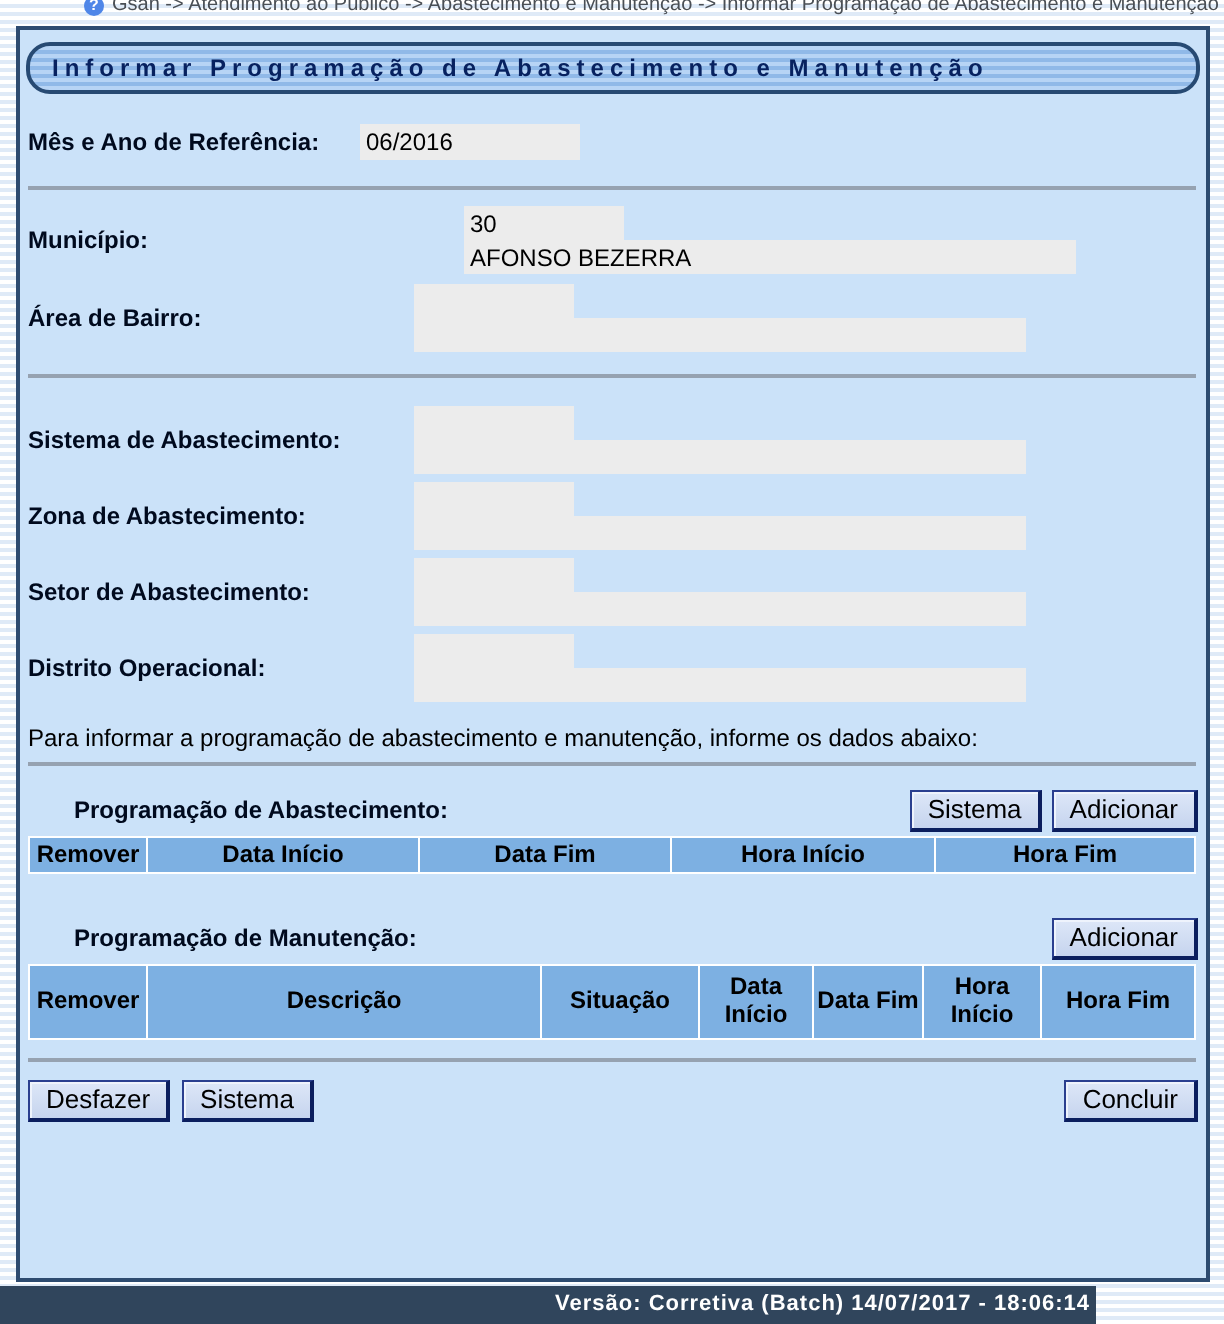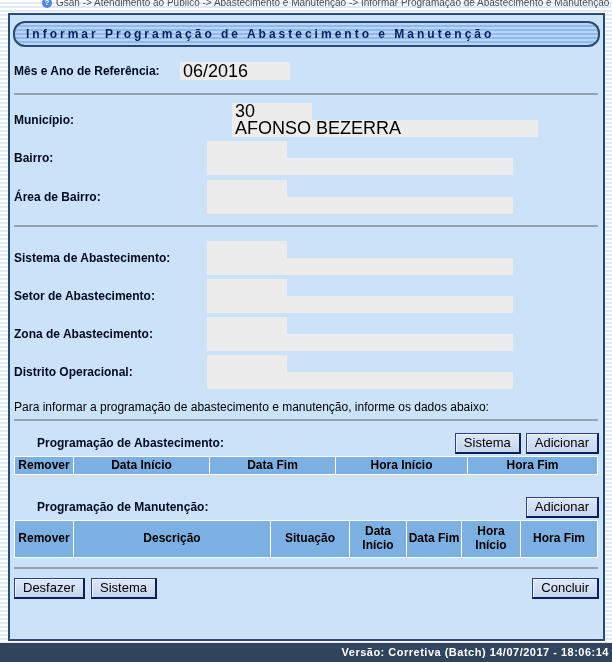--- a/index.html
+++ b/index.html
@@ -22,40 +22,40 @@
   .title-bar { margin:6px -1px 0 -1px; height:26px; border:2px solid #274a73; border-radius:12px;
     background:repeating-linear-gradient(to bottom,#b7d4f5 0 2px,#90b9e8 2px 4px);
     display:flex; align-items:center; padding-left:11px;
     color:#07215f; font-weight:bold; font-size:12px; letter-spacing:3px; white-space:nowrap; }
   .row { display:flex; align-items:center; }
   .lbl { font-size:12px; font-weight:bold; color:#000a1e; }
   .lbl-mes { width:166px; }
   .lbl-wide { width:193px; }
   .stack { display:flex; flex-direction:column; }
   .fld { display:block; background:#ececec; border:none; outline:none; height:17px;
-    font-family:"Liberation Sans", sans-serif; font-size:18px; color:#000; padding:0 3px; }
+    font-family:"Liberation Sans", sans-serif; font-size:12px; color:#000; padding:0 3px; }
   .fld-mes { width:110px; height:18px; }
   .fld-code { width:80px; }
   .fld-name { width:306px; }
   .hr { height:2px; background:#96a2b1; margin-left:0; width:584px; }
   .instruction { font-size:12px; color:#000; }
   .sec-bar { display:flex; align-items:center; justify-content:space-between; height:20px;padding-left:23px; }
   .sec-buttons { display:flex; gap:5px; }
   .btn { background:linear-gradient(#dde7f8,#c6d4ee); color:#000; font-family:"Liberation Sans", sans-serif;
     font-size:13px; padding:1px 8px 2px; cursor:pointer;
     border:1px solid #2a3f8f; border-right:2px solid #0b1e5e; border-bottom:2px solid #0b1e5e;
     box-shadow:inset 1px 1px 0 #eef3fc; }
   table { width:584px; table-layout:fixed; border-collapse:separate; border-spacing:1px; background:#fff; }
   th { background:#7db0e2; color:#000; font-size:12px; font-weight:bold;
     text-align:center; vertical-align:middle; padding:0 1px; line-height:1.15; }
   .t1 th { height:17px; }
   .t2 th { height:36px; }
   .actions { display:flex; align-items:center; justify-content:space-between; }
   .actions-left { display:flex; gap:6px;align-items:flex-end; }
-  .footer-bar { position:absolute; left:0; bottom:0; width:612px; height:19px;
+  .footer-bar { position:absolute; left:0; bottom:0; width:548px; height:19px;
     background:#30455c; color:#ffffff; font-size:11px; font-weight:bold;
     letter-spacing:0.5px; text-align:right; line-height:18px; padding-right:3px; }
   
   .m-mes   { margin-top:15px; }
   .m-hr1   { margin-top:13px; }
   .m-mun   { margin-top:8px;gap:25px; }
   .m-small { margin-top:4px; }
   .m-area  { margin-top:5px; }
   .m-hr2   { margin-top:11px; }
   .m-sis   { margin-top:14px; }
@@ -91,56 +91,49 @@
   <div class="hr m-hr1"></div>
 
   <div class="row m-mun">
     <span class="lbl lbl-wide">Município:</span>
     <div class="stack">
       <input class="fld fld-code" value="30" style="">
       <input class="fld fld-name" readonly="" value="AFONSO BEZERRA" style="">
     </div>
   </div>
 
-  <div class="row m-small">
-    <span class="lbl lbl-wide">Bairro:</span>
-    <div class="stack">
-      <input class="fld fld-code" value="" style="">
-      <input class="fld fld-name" readonly="" value="" style="">
-    </div>
-  </div>
 
   <div class="row m-area">
     <span class="lbl lbl-wide">Área de Bairro:</span>
     <div class="stack">
       <input class="fld fld-code" value="" style="">
       <input class="fld fld-name" readonly="" value="" style="">
     </div>
   </div>
 
   <div class="hr m-hr2"></div>
 
   <div class="row m-sis">
     <span class="lbl lbl-wide">Sistema de Abastecimento:</span>
     <div class="stack">
       <input class="fld fld-code" value="" style="">
       <input class="fld fld-name" readonly="" value="" style="">
     </div>
   </div>
 
   <div class="row m-small">
+    <span class="lbl lbl-wide">Zona de Abastecimento:</span>
+    <div class="stack">
+      <input class="fld fld-code" value="" style="">
+      <input class="fld fld-name" readonly="" value="" style="">
+    </div>
+  </div>
+
+  <div class="row m-small">
     <span class="lbl lbl-wide">Setor de Abastecimento:</span>
-    <div class="stack">
-      <input class="fld fld-code" value="" style="">
-      <input class="fld fld-name" readonly="" value="" style="">
-    </div>
-  </div>
-
-  <div class="row m-small">
-    <span class="lbl lbl-wide">Zona de Abastecimento:</span>
     <div class="stack">
       <input class="fld fld-code" value="" style="">
       <input class="fld fld-name" readonly="" value="" style="">
     </div>
   </div>
 
   <div class="row m-small">
     <span class="lbl lbl-wide">Distrito Operacional:</span>
     <div class="stack">
       <input class="fld fld-code" value="" style="">

